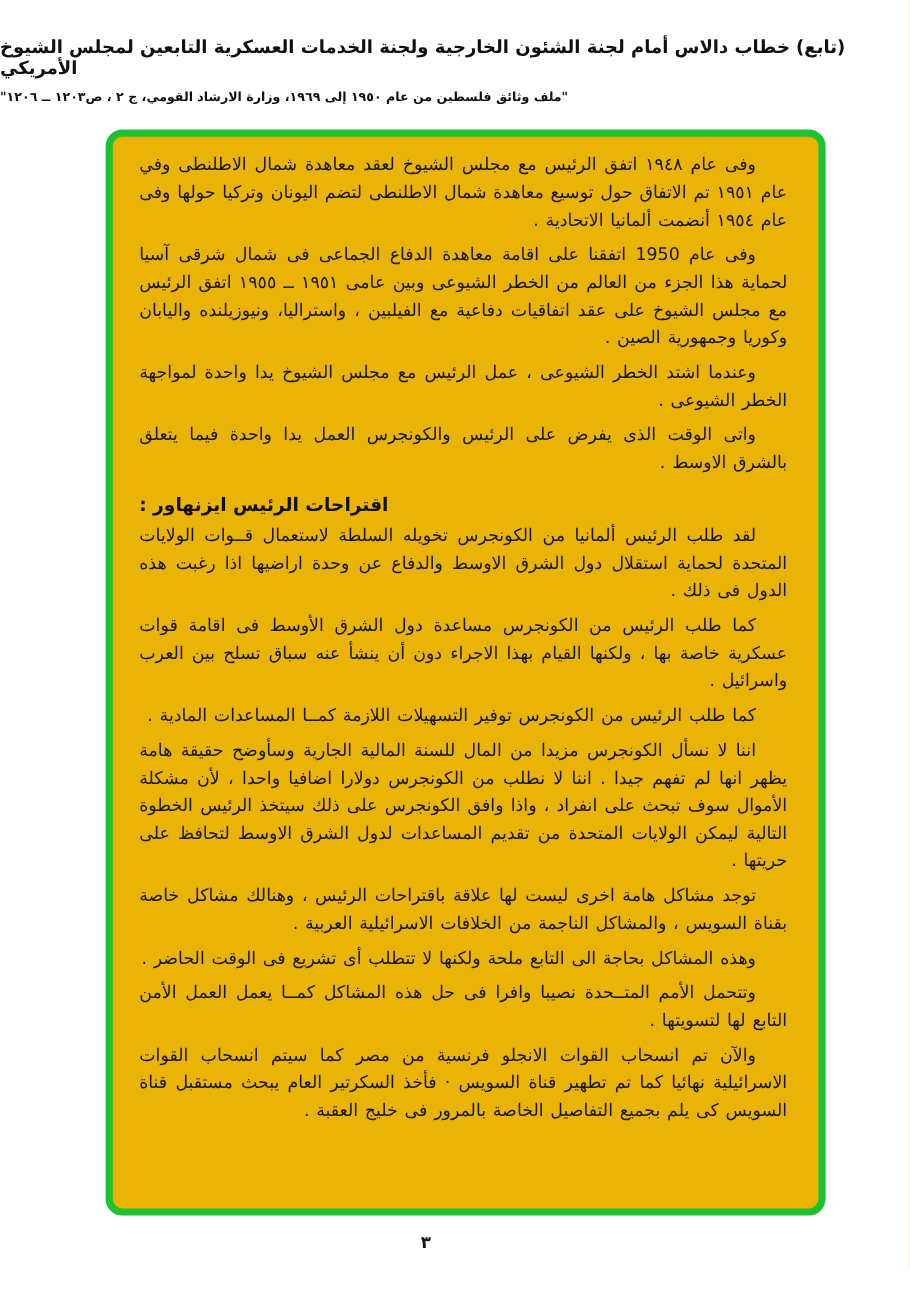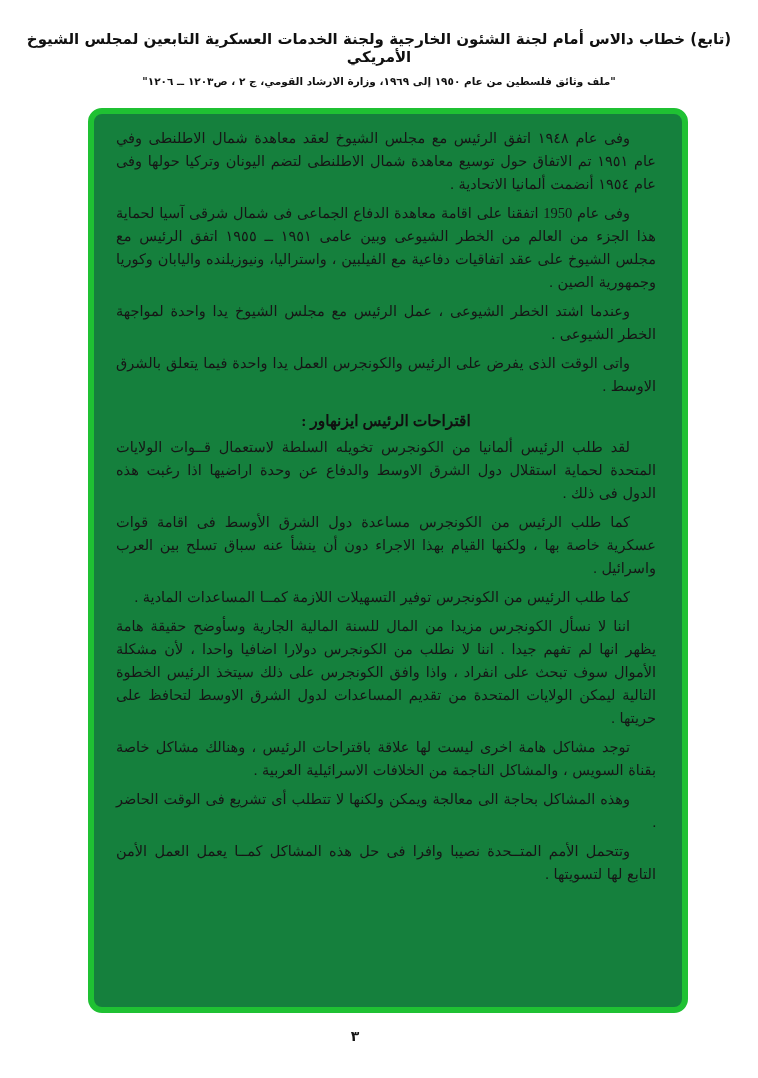--- a/index.html
+++ b/index.html
@@ -13,21 +13,21 @@
     position: relative;
     font-family: "DejaVu Sans", sans-serif;
     color: #161616;
     overflow: hidden;
   }
   .doc-header {
     position: absolute;
     top: 30px;
     left: 0;
     right: 0;
-    text-align: center;
+    text-align: left;
     direction: rtl;
   }
   .doc-title {
     font-size: 15px;
     font-weight: bold;
     letter-spacing: 0;
     color: #101010;
   }
   .doc-source {
     margin-top: 9px;
@@ -40,37 +40,36 @@
     left: 88px;
     top: 108px;
     width: 600px;
     height: 905px;
     box-sizing: border-box;
     border: 6px solid #1fc133;
     border-radius: 14px;
     padding: 7px 26px 6px 22px;
     direction: rtl;
     overflow: hidden;
-    background: #15803d;
-    font-family: Liberation Serif, serif;
+    background: #eab308;
   }
   .content-box p {
     margin: 6px 0;
     font-size: 14.5px;
     line-height: 23px;
     text-align: justify;
     text-indent: 26px;
     word-spacing: 1px;
     color: #161616;
   }
   .content-box h2 {
     margin: 14px 0 5px 0;
     font-size: 15.5px;
     font-weight: bold;
-    text-align: center;
+    text-align: left;
     color: #101010;
   }
   .page-number {
     position: absolute;
     top: 1028px;
     left: 0;
     right: 48px;
     text-align: center;
     font-size: 14px;
     font-weight: bold;
@@ -89,19 +88,20 @@
   <p>وفى عام ١٩٤٨ اتفق الرئيس مع مجلس الشيوخ لعقد معاهدة شمال الاطلنطى وفي عام ١٩٥١ تم الاتفاق حول توسيع معاهدة شمال الاطلنطى لتضم اليونان وتركيا حولها وفى عام ١٩٥٤ أنضمت ألمانيا الاتحادية .</p>
   <p>وفى عام 1950 اتفقنا على اقامة معاهدة الدفاع الجماعى فى شمال شرقى آسيا لحماية هذا الجزء من العالم من الخطر الشيوعى وبين عامى ١٩٥١ ــ ١٩٥٥ اتفق الرئيس مع مجلس الشيوخ على عقد اتفاقيات دفاعية مع الفيلبين ، واستراليا، ونيوزيلنده واليابان وكوريا وجمهورية الصين .</p>
   <p>وعندما اشتد الخطر الشيوعى ، عمل الرئيس مع مجلس الشيوخ يدا واحدة لمواجهة الخطر الشيوعى .</p>
   <p>واتى الوقت الذى يفرض على الرئيس والكونجرس العمل يدا واحدة فيما يتعلق بالشرق الاوسط .</p>
   <h2>اقتراحات الرئيس ايزنهاور :</h2>
   <p>لقد طلب الرئيس ألمانيا من الكونجرس تخويله السلطة لاستعمال قــوات الولايات المتحدة لحماية استقلال دول الشرق الاوسط والدفاع عن وحدة اراضيها اذا رغبت هذه الدول فى ذلك .</p>
   <p>كما طلب الرئيس من الكونجرس مساعدة دول الشرق الأوسط فى اقامة قوات عسكرية خاصة بها ، ولكنها القيام بهذا الاجراء دون أن ينشأ عنه سباق تسلح بين العرب واسرائيل .</p>
   <p>كما طلب الرئيس من الكونجرس توفير التسهيلات اللازمة كمــا المساعدات المادية .</p>
   <p>اننا لا نسأل الكونجرس مزيدا من المال للسنة المالية الجارية وسأوضح حقيقة هامة يظهر انها لم تفهم جيدا . اننا لا نطلب من الكونجرس دولارا اضافيا واحدا ، لأن مشكلة الأموال سوف تبحث على انفراد ، واذا وافق الكونجرس على ذلك سيتخذ الرئيس الخطوة التالية ليمكن الولايات المتحدة من تقديم المساعدات لدول الشرق الاوسط لتحافظ على حريتها .</p>
   <p>توجد مشاكل هامة اخرى ليست لها علاقة باقتراحات الرئيس ، وهنالك مشاكل خاصة بقناة السويس ، والمشاكل الناجمة من الخلافات الاسرائيلية العربية .</p>
-  <p>وهذه المشاكل بحاجة الى معالجة ويمكن ولكنها لا تتطلب أى تشريع فى الوقت الحاضر .</p>
+  <p>وهذه المشاكل بحاجة الى التابع ملحة ولكنها لا تتطلب أى تشريع فى الوقت الحاضر .</p>
   <p>وتتحمل الأمم المتــحدة نصيبا وافرا فى حل هذه المشاكل كمــا يعمل العمل الأمن التابع لها لتسويتها .</p>
+  <p>والآن تم انسحاب القوات الانجلو فرنسية من مصر كما سيتم انسحاب القوات الاسرائيلية نهائيا كما تم تطهير قناة السويس · فأخذ السكرتير العام يبحث مستقبل قناة السويس كى يلم بجميع التفاصيل الخاصة بالمرور فى خليج العقبة .</p>
 </main>
 
 <footer>
   <div class="page-number">٣</div>
 </footer>
 
 </body></html>

